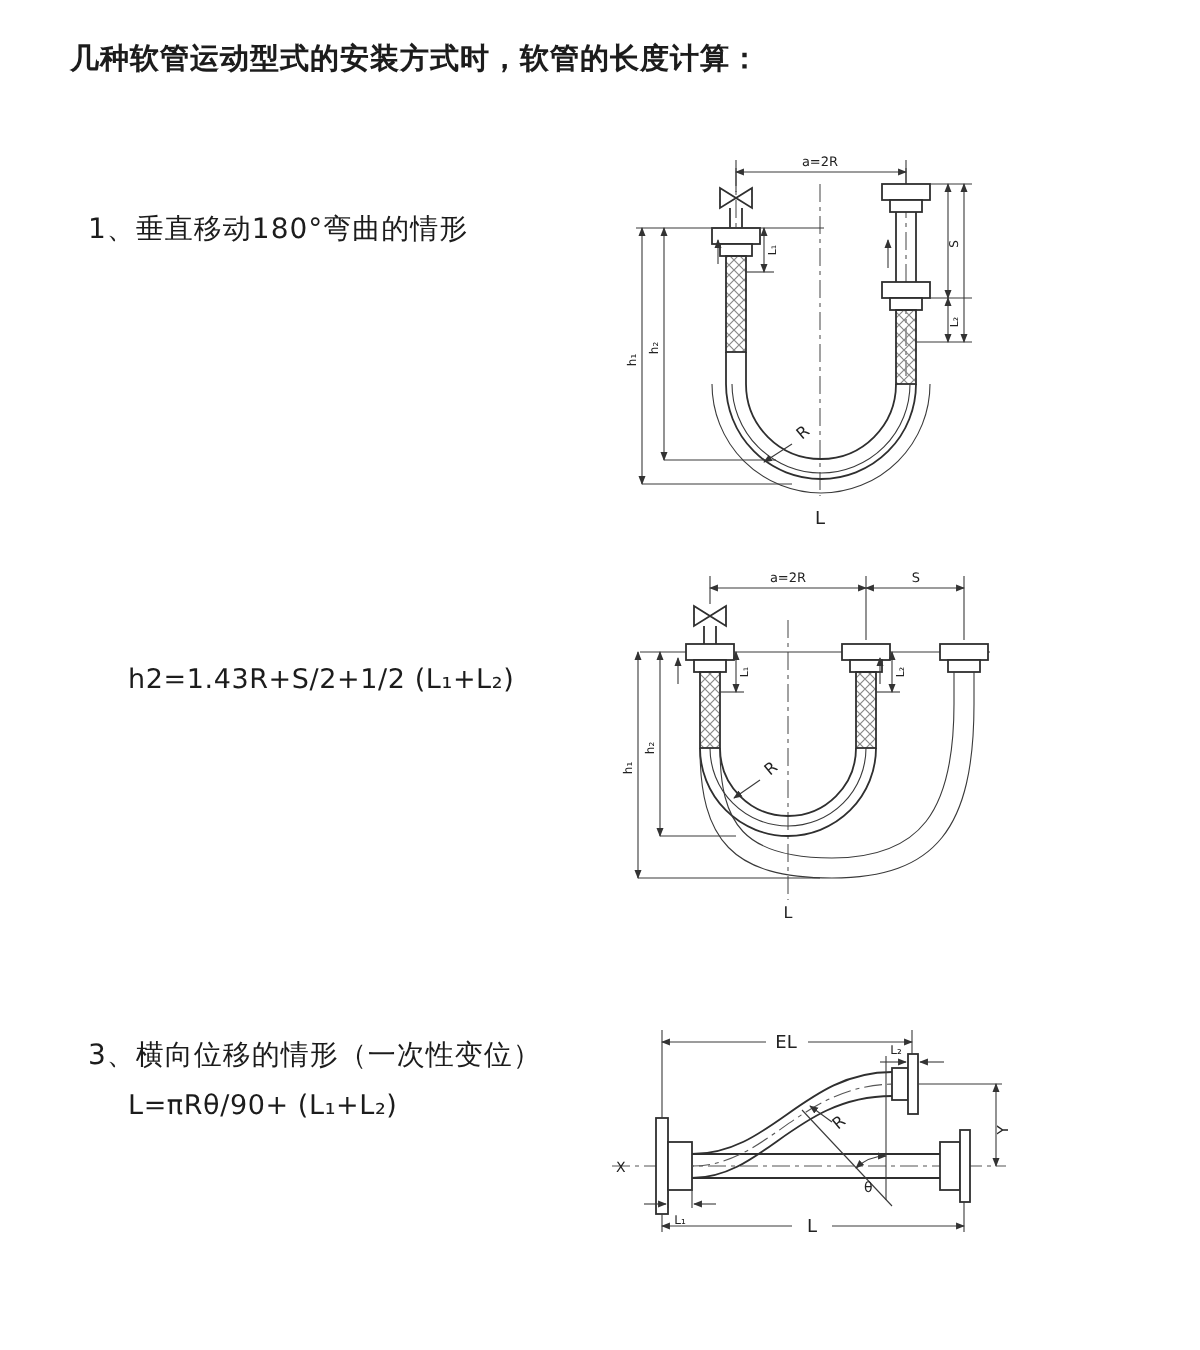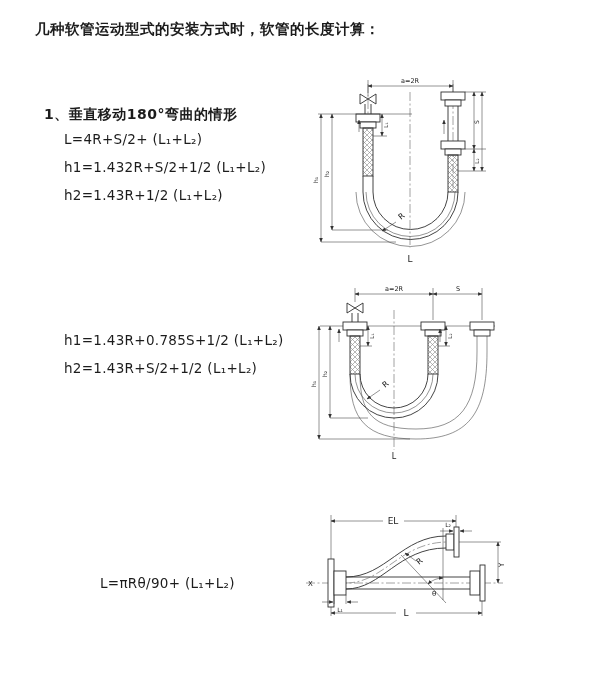--- a/index.html
+++ b/index.html
@@ -1,51 +1,46 @@
 <!DOCTYPE html>
 <html><head>
 <meta charset="utf-8">
 <style>
   html,body{margin:0;padding:0;background:#fff;}
   .page{position:relative;width:542px;height:675px;background:#ffffff;overflow:hidden;
         font-family:"DejaVu Sans","Liberation Sans",sans-serif;color:#1c1c1c;}
   .doc-title{position:absolute;left:35px;top:20px;font-size:14.5px;font-weight:bold;letter-spacing:.5px;}
-  .sec-head{position:absolute;left:44px;font-size:14px;font-weight:bold;letter-spacing:.5px;}
+  .sec-head{position:absolute;left:44px;font-size:14px;font-weight:normal;letter-spacing:.5px;}
   .formulas{position:absolute;left:64px;font-size:13.5px;letter-spacing:.3px;}
   .formulas .f{height:19px;margin-bottom:9px;white-space:pre;}
   .dwg{position:absolute;}
   svg{display:block;}
   svg text{fill:#222;font-family:"DejaVu Sans","Liberation Sans",sans-serif;}
   .ln{stroke:#2f2f2f;stroke-width:.9;fill:none;}
   .thin{stroke:#3a3a3a;stroke-width:.55;fill:none;}
   .dim{stroke:#3a3a3a;stroke-width:.55;fill:none;}
   .cl{stroke:#555;stroke-width:.55;fill:none;stroke-dasharray:9 2.5 2 2.5;}
   .fit{fill:#fff;stroke:#2f2f2f;stroke-width:.9;}
   .braidr{fill:url(#braid);stroke:#2f2f2f;stroke-width:.9;}
 </style>
 </head>
 <body>
 
 <div class="page">
 
   <div class="doc-title">几种软管运动型式的安装方式时，软管的长度计算：</div>
 
   <div class="sec-head" style="top:106px;">1、垂直移动180°弯曲的情形</div>
-  <div class="formulas" style="top:131px;">
-    <div class="f">L=4R+S/2+ (L₁+L₂)</div>
-    <div class="f">h1=1.432R+S/2+1/2 (L₁+L₂)</div>
-    <div class="f">h2=1.43R+1/2 (L₁+L₂)</div>
-  </div>
 
   <div class="formulas" style="top:332px;">
-    <div class="f">h1=1.43R+0.785S+1/2 (L₁+L₂)</div>
     <div class="f">h2=1.43R+S/2+1/2 (L₁+L₂)</div>
   </div>
 
-  <div class="formulas" style="top:575px;margin-left:36px;">
+  <div class="sec-head" style="top:519px;">3、横向位移的情形（一次性变位）</div>
+  <div class="formulas" style="top:545px;">
     <div class="f">L=πRθ/90+ (L₁+L₂)</div>
   </div>
 
   <div class="dwg" style="left:312px;top:70px;">
   <svg width="280" height="195" viewBox="0 0 280 195">
     <defs>
       <marker id="ah" viewBox="0 0 10 10" refX="9" refY="5" markerWidth="8" markerHeight="8" orient="auto-start-reverse">
         <path d="M0,1 L10,5 L0,9 z" fill="#333"></path>
       </marker>
       <pattern id="braid" width="5" height="5" patternUnits="userSpaceOnUse">

